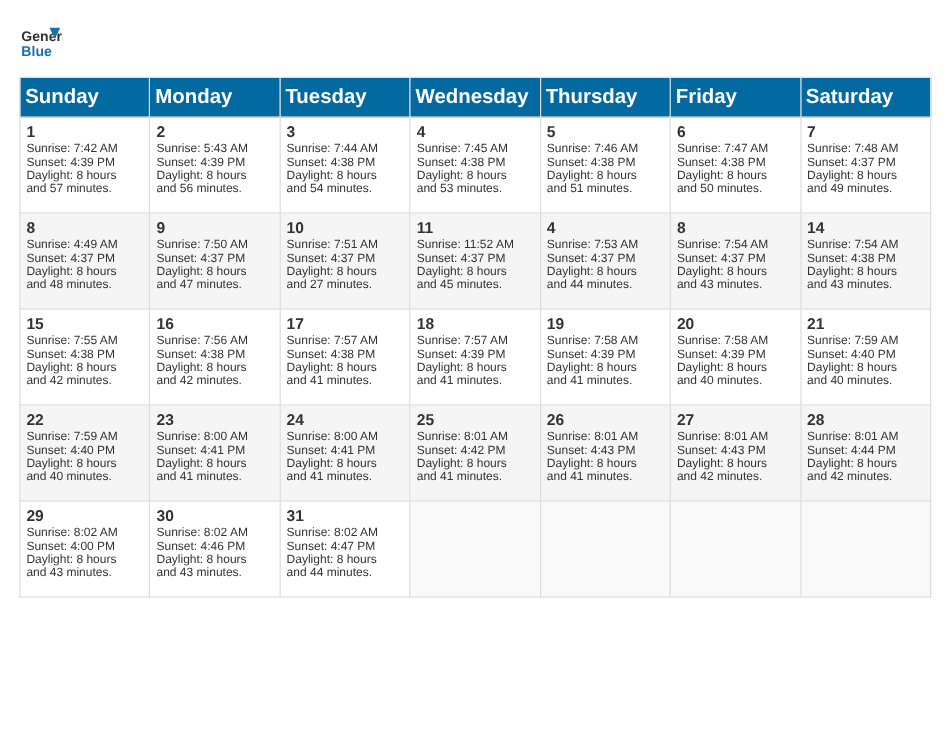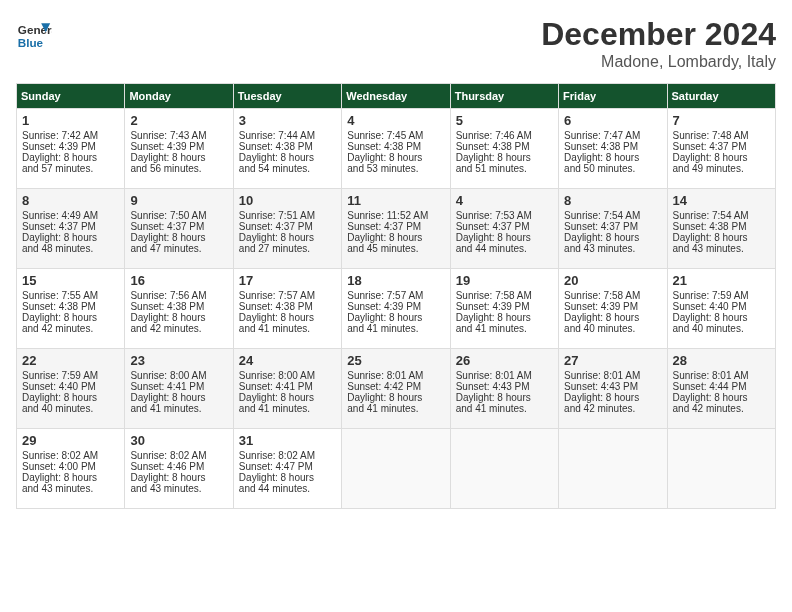--- a/index.html
+++ b/index.html
@@ -36,24 +36,24 @@
     .location-title {
       font-size: 16px;
       color: #555;
     }
     table {
       width: 100%;
       border-collapse: collapse;
       table-layout: fixed;
     }
     th {
-      background-color: #14532d;
+      background-color: #0369a1;
       color: white;
       padding: 6px 4px;
-      font-size: 11px;
+      font-size: 17px;
       font-weight: bold;
       text-align: left;
       border: 1px solid #ddd;
       margin-left: 40px;
     }
     td {
       vertical-align: top;
       padding: 4px 5px;
       font-size: 10px;
       color: #333;
@@ -77,24 +77,20 @@
 </head>
 <body>
 
 <div class="header-area">
   <div class="logo">
     <svg class="logo-icon" viewBox="0 0 40 40">
       <text x="2" y="20" font-size="13" font-weight="bold" fill="#333">General</text>
       <text x="2" y="34" font-size="13" font-weight="bold" fill="#1a6fa8">Blue</text>
       <polygon points="28,8 38,8 33,18" fill="#1a6fa8"></polygon>
     </svg>
-  </div>
-  <div class="title-area">
-    <div class="month-title">December 2024</div>
-    <div class="location-title">Madone, Lombardy, Italy</div>
   </div>
 </div>
 
 <table>
   <thead>
     <tr id="header-row">
         <th>Sunday</th>
         <th>Monday</th>
         <th>Tuesday</th>
         <th>Wednesday</th>
@@ -107,21 +103,21 @@
   <tr>
         <td>
           <span class="day-num">1</span>
           <div>Sunrise: 7:42 AM</div>
           <div>Sunset: 4:39 PM</div>
           <div>Daylight: 8 hours</div>
           <div>and 57 minutes.</div>
         </td>
         <td>
           <span class="day-num">2</span>
-          <div>Sunrise: 7:43 AM</div>
+          <div>Sunrise: 5:43 AM</div>
           <div>Sunset: 4:39 PM</div>
           <div>Daylight: 8 hours</div>
           <div>and 56 minutes.</div>
         </td>
         <td>
           <span class="day-num">3</span>
           <div>Sunrise: 7:44 AM</div>
           <div>Sunset: 4:38 PM</div>
           <div>Daylight: 8 hours</div>
           <div>and 54 minutes.</div>

